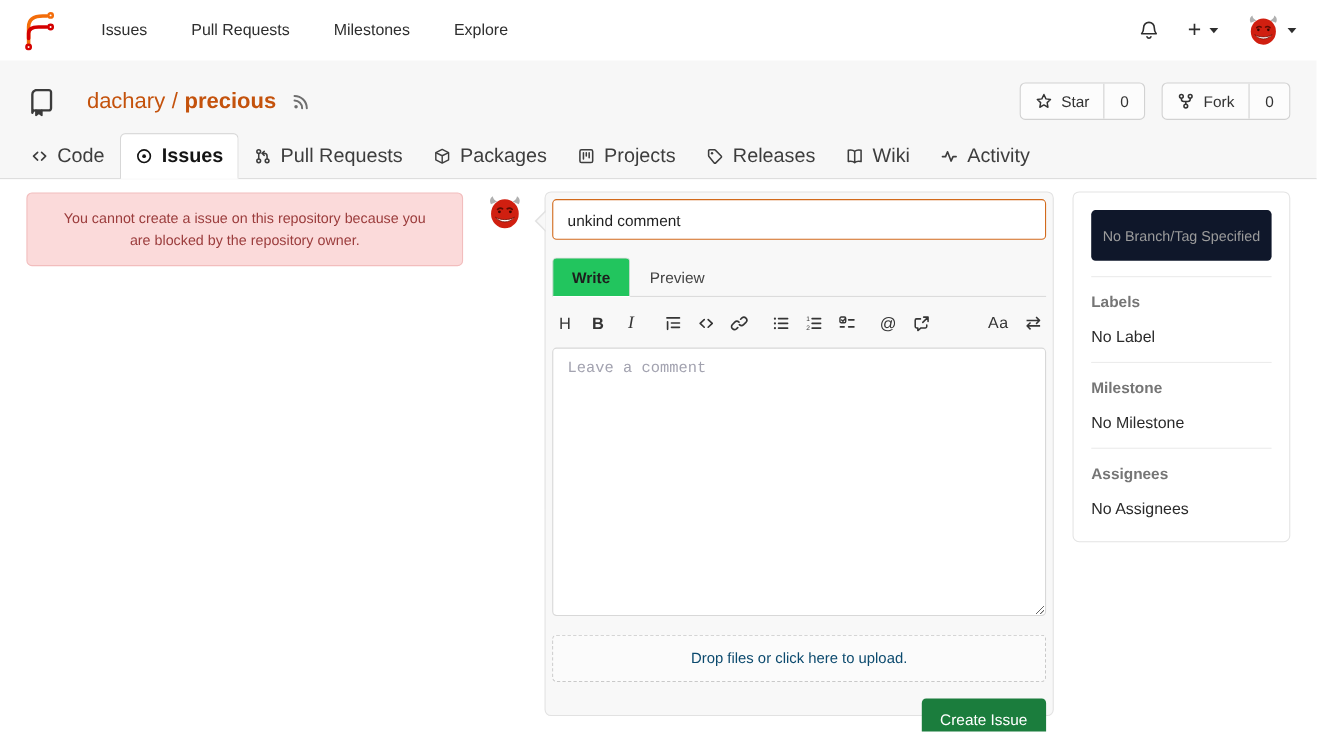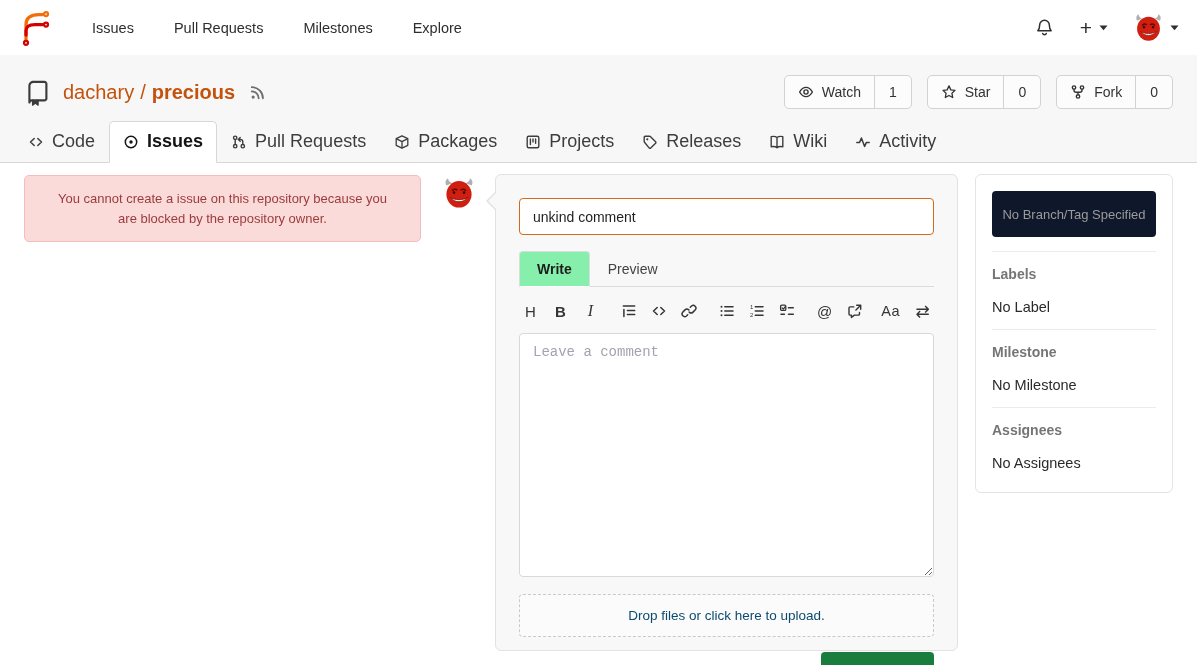--- a/index.html
+++ b/index.html
@@ -17,21 +17,21 @@
   .nav-links { display: flex; gap: 40px; margin-left: 40px; }
   .nav-link { font-size: 14.5px; color: #2e2e2e; cursor: pointer; }
   .nav-right { margin-left: auto; display: flex; align-items: center; gap: 26px; }
   .nav-group { display: flex; align-items: center; gap: 7px; cursor: pointer; }
   .plus-glyph { font-size: 21px; color: #2e2e2e; line-height: 1; }
   .avatar-sm { width: 29px; height: 29px; }
 
   
   .repo-header { background: #f7f7f7; border-bottom: 1px solid #d7d7d7; padding-top: 16px; }
   .repo-row { display: flex; align-items: center; padding: 0 24px; height: 42px; }
-  .repo-title { display: flex; align-items: baseline; margin-left: 12px; font-size: 20px; }
+  .repo-title { display: flex; align-items: baseline; margin-left: 28px; font-size: 20px; }
   .repo-owner { color: #c4520c; cursor: pointer; }
   .repo-sep { color: #c4520c; margin: 0 6px; }
   .repo-name { color: #c4520c; font-weight: bold; cursor: pointer; }
   .rss { margin-left: 14px; cursor: pointer; }
   .repo-actions { margin-left: auto; display: flex; gap: 15px; }
   .action-btn { display: flex; align-items: stretch; height: 34px; border: 1px solid #d2d2d2; border-radius: 5px; background: #fcfcfc; overflow: hidden; cursor: pointer; }
   .action-label { display: flex; align-items: center; gap: 8px; padding: 0 13px; color: #333; }
   .action-count { display: flex; align-items: center; padding: 0 14px; border-left: 1px solid #d2d2d2; color: #333; }
   .repo-tabs { display: flex; align-items: flex-end; padding: 0 14px; margin-top: 8px; }
   .tab { display: flex; align-items: center; gap: 8px; padding: 9px 13px 10px; font-size: 18px; color: #3d3d3d;
@@ -43,34 +43,34 @@
   .main { position: relative; height: 506px; background: #fff; }
 
   .alert { position: absolute; left: 24px; top: 12px; width: 397px; height: 67px;
            background: #fbdada; border: 1px solid #f2bdbd; border-radius: 5px;
            color: #9b3c3c; font-size: 13px; line-height: 19.5px;
            display: flex; align-items: center; justify-content: center; text-align: center; padding: 0 22px; }
 
   .avatar-lg { position: absolute; left: 443px; top: 14px; width: 32px; height: 32px; }
 
   .issue-form { position: absolute; left: 495px; top: 11px; width: 463px; height: 477px;
-                background: #f8f8f8; border: 1px solid #e2e2e2; border-radius: 6px; padding: 23px; }
+                background: #f8f8f8; border: 1px solid #e2e2e2; border-radius: 6px; padding: 6px; }
   .issue-form::before { content: ""; position: absolute; left: -10px; top: 16px;
     border-top: 10px solid transparent; border-bottom: 10px solid transparent; border-right: 10px solid #e2e2e2; }
   .issue-form::after { content: ""; position: absolute; left: -8px; top: 18px;
     border-top: 8px solid transparent; border-bottom: 8px solid transparent; border-right: 8px solid #f8f8f8; }
 
   .title-input { width: 100%; height: 37px; border: 1.5px solid #d26a1c; border-radius: 4px;
                  background: #fff; padding: 0 13px; font-size: 14px; color: #1f1f1f;
                  font-family: inherit; outline: none; }
 
   .editor-tabs { display: flex; margin-top: 16px; border-bottom: 1px solid #dcdcdc; }
   .etab { padding: 9px 17px; font-size: 14px; color: #444; border: 1px solid transparent;
           margin-bottom: -1px; cursor: pointer; }
-  .etab.active { background: #86efac; border-color: #dcdcdc; border-bottom-color: #fff;
+  .etab.active { background: #22c55e; border-color: #dcdcdc; border-bottom-color: #fff;
                  border-radius: 4px 4px 0 0; font-weight: bold; color: #1d1d1d; }
 
   .toolbar { display: flex; align-items: center; padding: 15px 3px 13px; gap: 13px; }
   .tbtn { min-width: 17px; height: 18px; display: flex; align-items: center; justify-content: center;
           color: #353535; font-size: 15px; cursor: pointer; }
   .tbtn.b { font-weight: bold; }
   .tbtn.i { font-style: italic; font-family: "Liberation Serif", serif; font-size: 16px; }
   .gap-l { margin-left: 8px; }
   .toolbar-right { margin-left: auto; display: flex; align-items: flex-start; gap: 14px; }
   .tbtn.aa { font-size: 14.5px; letter-spacing: 0.5px; }
@@ -154,30 +154,20 @@
     <div class="repo-title">
       <span class="repo-owner">dachary</span>
       <span class="repo-sep">/</span>
       <span class="repo-name">precious</span>
     </div>
     <svg class="rss" width="17" height="17" viewBox="0 0 16 16" fill="none">
       <circle cx="3.9" cy="12.3" r="1.5" fill="#6e6e6e"></circle>
       <path d="M2.6 7a6.5 6.5 0 0 1 6.5 6.5M2.6 3A10.5 10.5 0 0 1 13.1 13.5" stroke="#6e6e6e" stroke-width="1.7" stroke-linecap="round"></path>
     </svg>
     <div class="repo-actions">
-      <div class="action-btn">
-        <span class="action-label">
-          <svg width="16" height="16" viewBox="0 0 16 16" fill="none" stroke="#333" stroke-width="1.4">
-            <path d="M1.6 8C3.4 4.9 5.7 3.4 8 3.4s4.6 1.5 6.4 4.6c-1.8 3.1-4.1 4.6-6.4 4.6S3.4 11.1 1.6 8Z"></path>
-            <circle cx="8" cy="8" r="2.1"></circle>
-          </svg>
-          <span>Watch</span>
-        </span>
-        <span class="action-count">1</span>
-      </div>
       <div class="action-btn">
         <span class="action-label">
           <svg width="16" height="16" viewBox="0 0 16 16" fill="none" stroke="#333" stroke-width="1.3" stroke-linejoin="round">
             <path d="M8 1.9l1.85 3.95 4.15.55-3.05 2.9.75 4.2L8 11.45l-3.7 2.05.75-4.2L2 6.4l4.15-.55Z"></path>
           </svg>
           <span>Star</span>
         </span>
         <span class="action-count">0</span>
       </div>
       <div class="action-btn">

